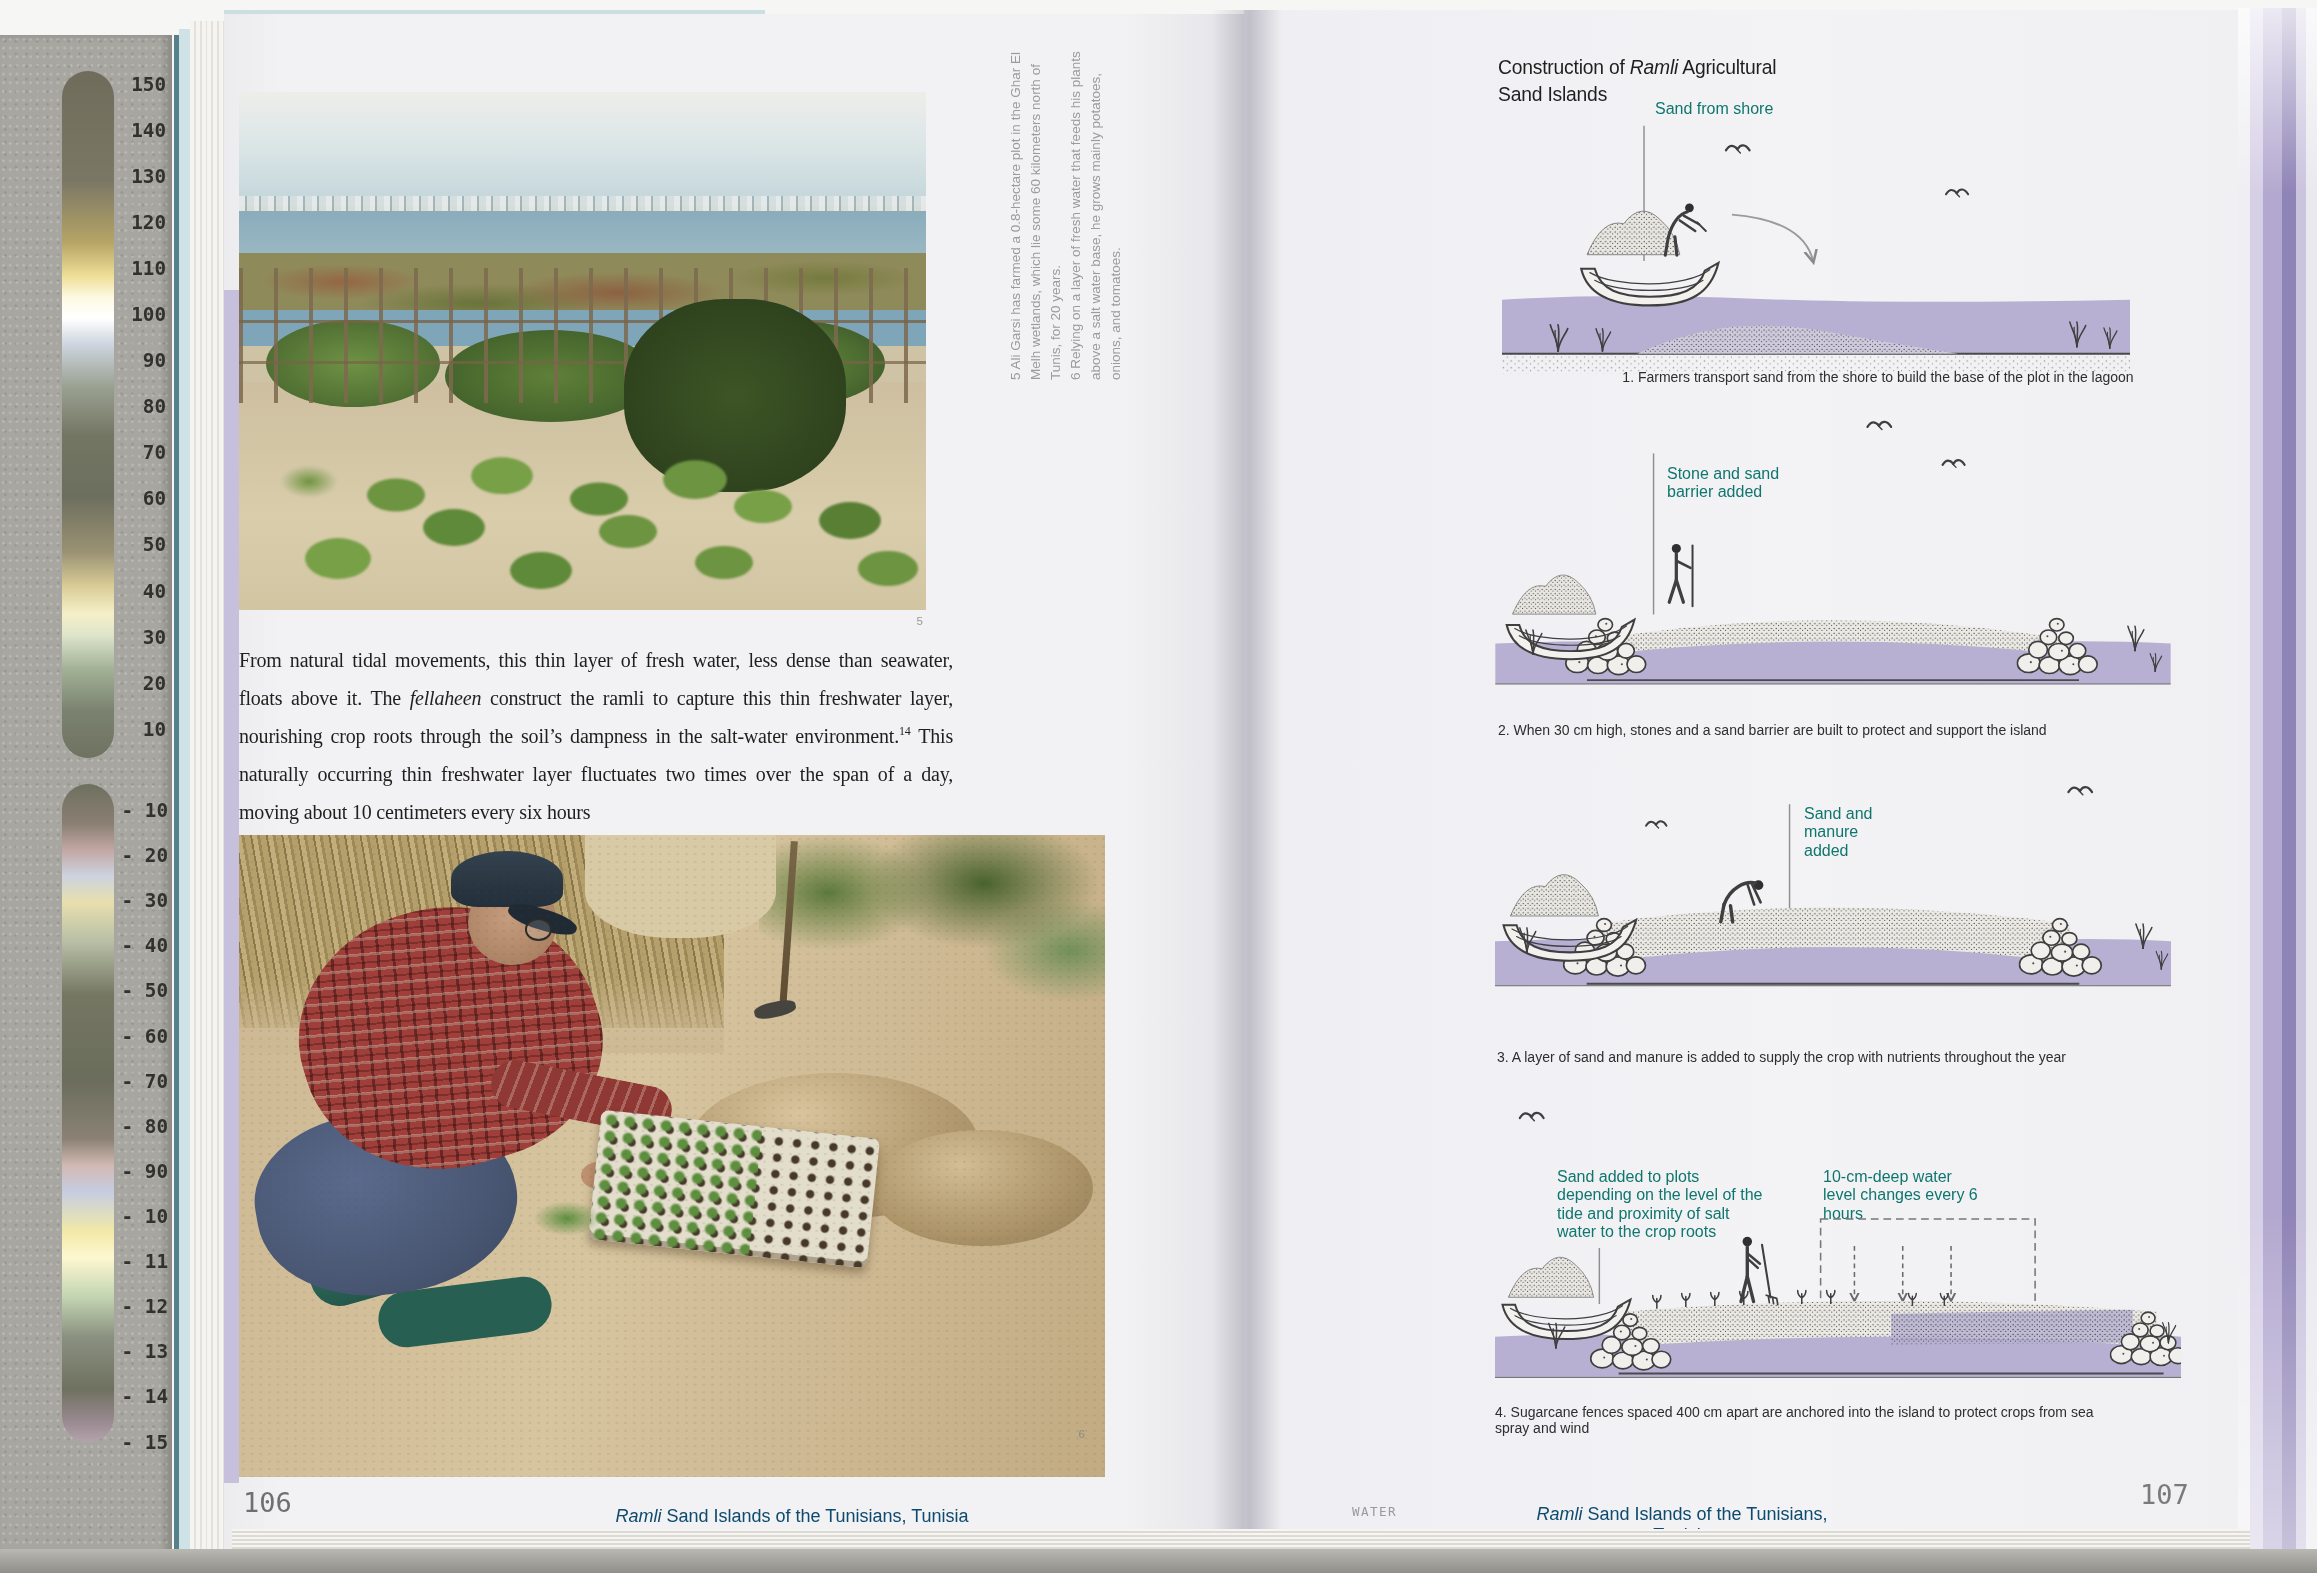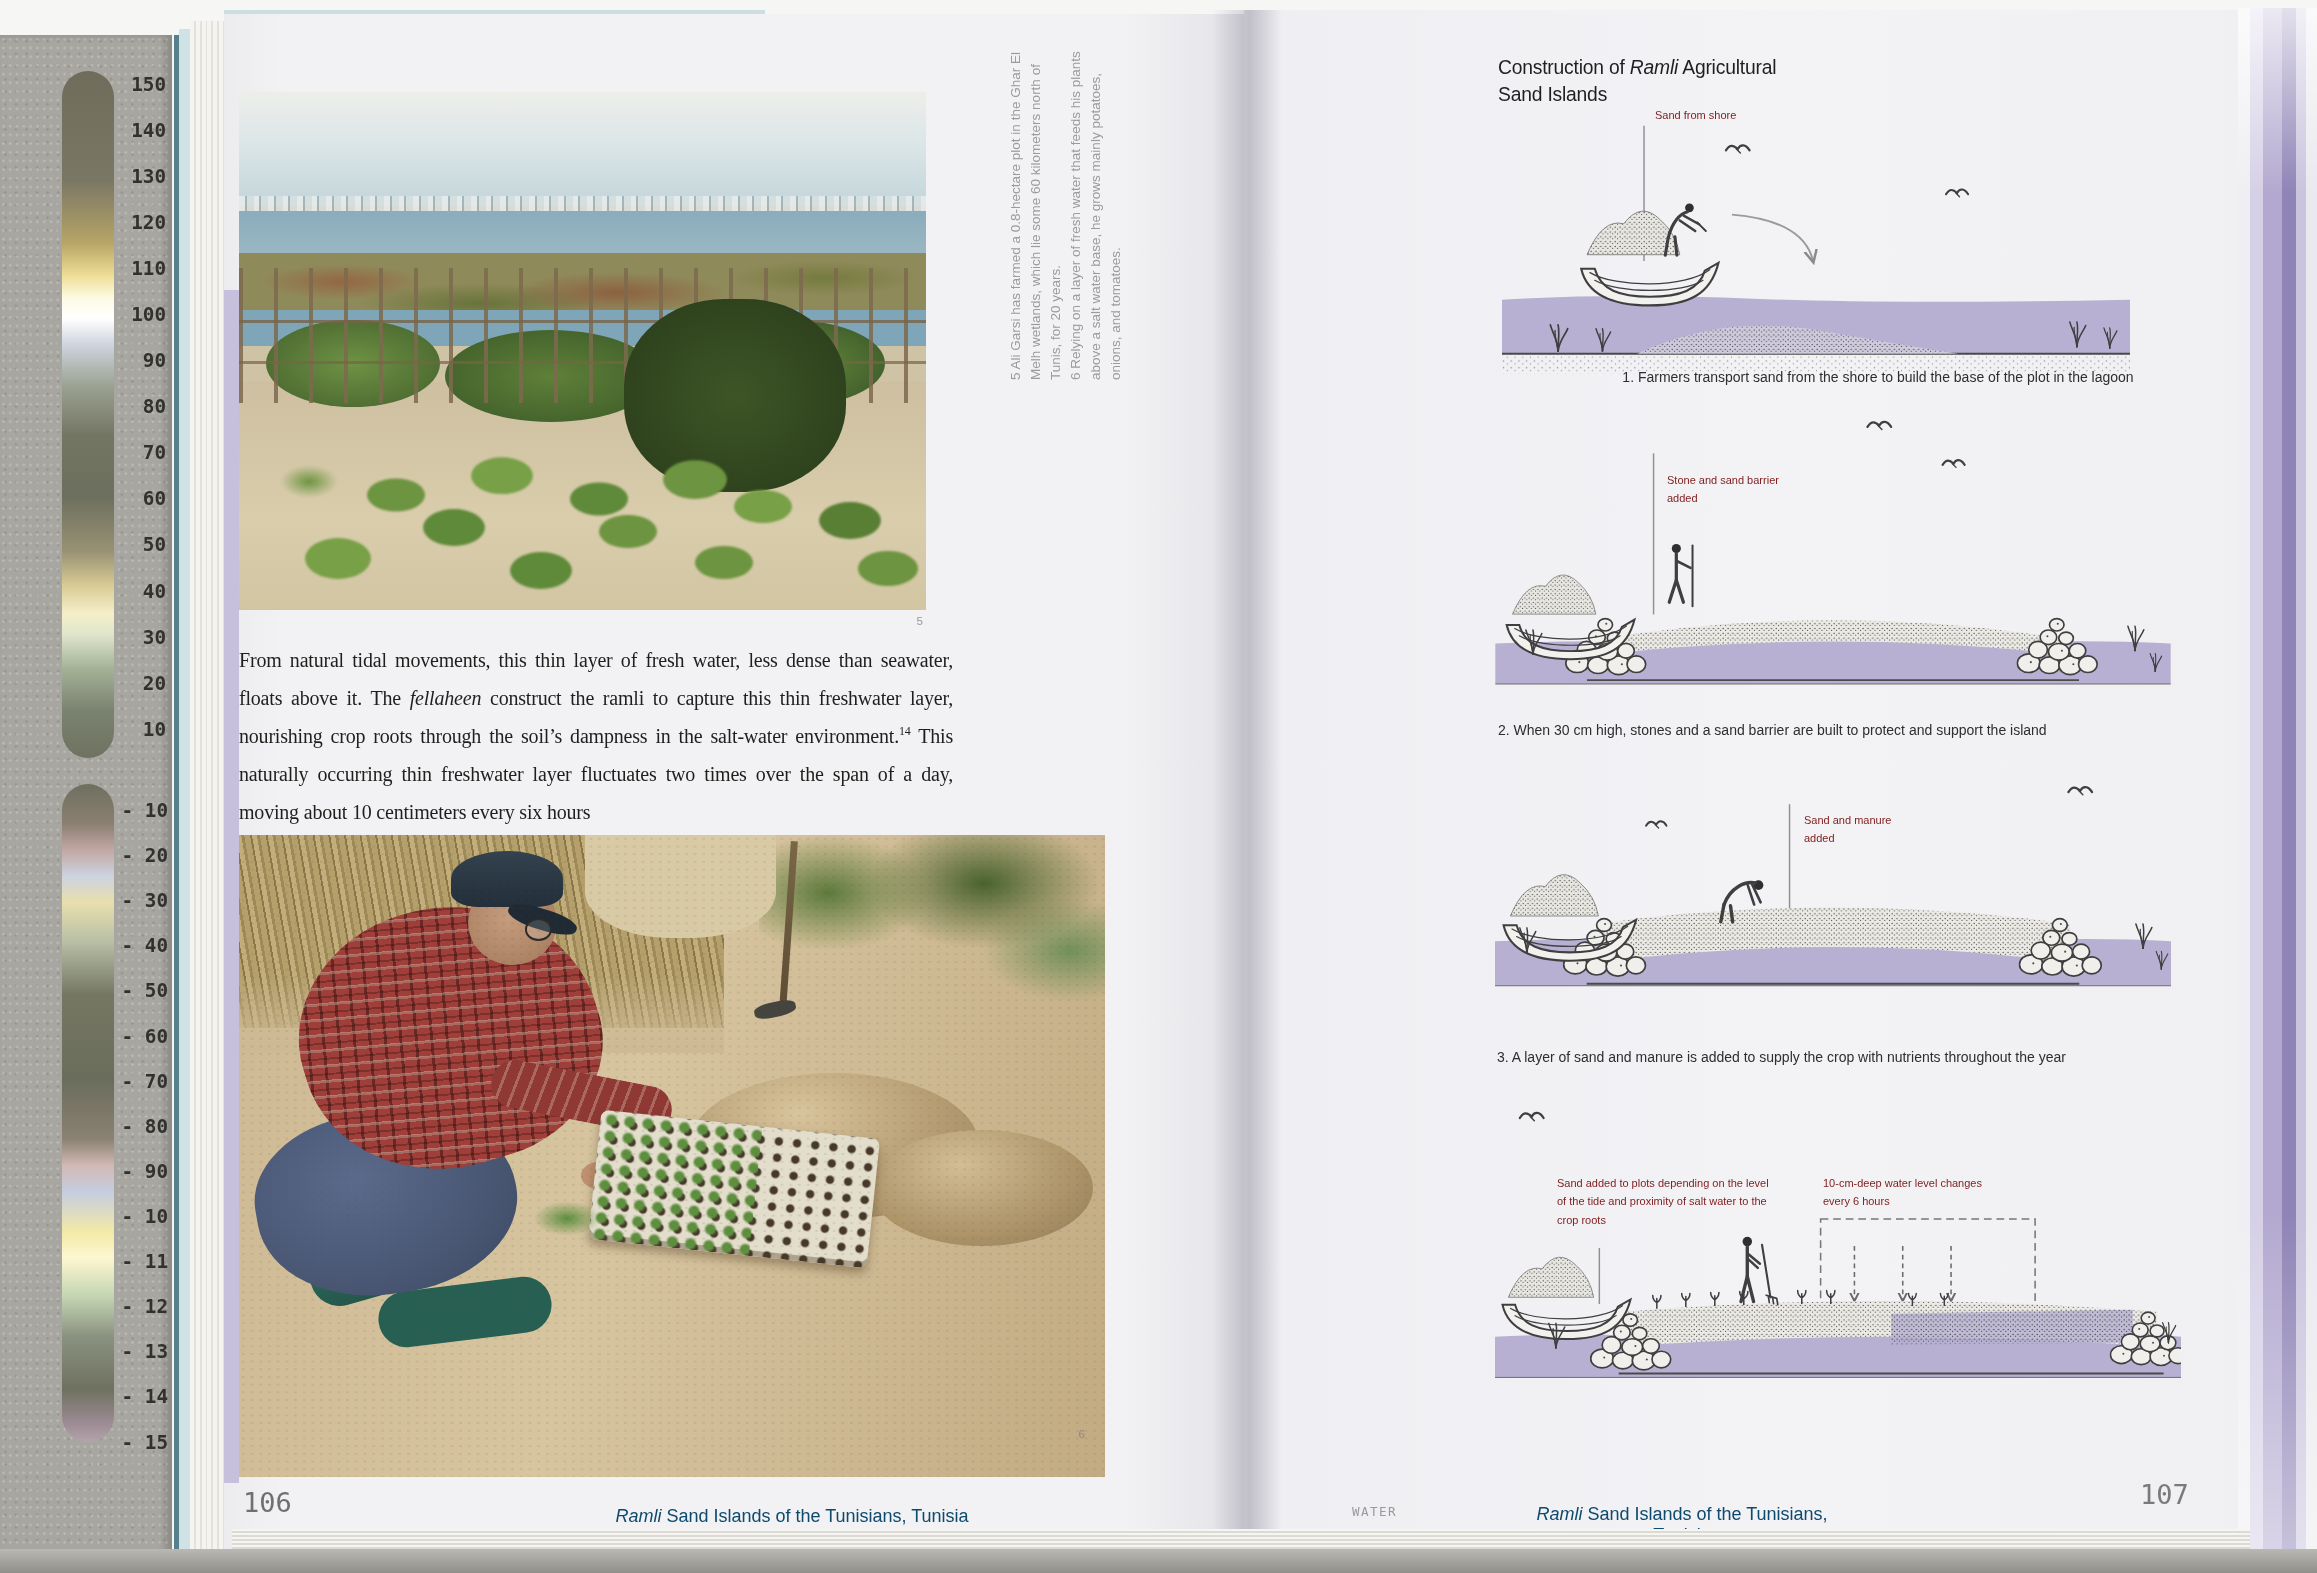--- a/index.html
+++ b/index.html
@@ -161,21 +161,21 @@
   .fr-num{left:2140px;top:1479px;color:#7a7a7a;}
   .footer-title{font-size:18px;color:#0c4a6e;}
   .fl-title{left:541px;top:1506px;width:502px;text-align:center;}
   .fl-brand{left:1049px;top:1588px;font-size:12px;color:#8f8f8f;letter-spacing:0.5px;}
   .fr-section{left:1352px;top:1504px;font-family:"DejaVu Sans Mono",monospace;font-size:12.6px;
     letter-spacing:1.4px;color:#9a9a9a;}
   .fr-title{left:1508px;top:1504px;width:348px;text-align:center;}
 
   
   .rp-title{left:1498px;top:54px;font-size:19.3px;line-height:27px;color:#1f1f1f;letter-spacing:-0.2px;}
-  .dlabel{font-size:11px;line-height:18.3px;color:#7f1d1d;margin-top:6px;}
+  .dlabel{font-size:16px;line-height:18.3px;color:#0f766e;}
   .dcap{font-size:14px;color:#2e2e2e;}
   .d1-label{left:1655px;top:100px;}
   .d1-cap{left:1511px;top:369px;width:734px;text-align:center;}
   .d2-label{left:1667px;top:465px;width:116px;}
   .d2-cap{left:1498px;top:722px;width:734px;}
   .d3-label{left:1804px;top:805px;width:92px;}
   .d3-cap{left:1497px;top:1049px;width:753px;}
   .d4-label-left{left:1557px;top:1168px;width:214px;}
   .d4-label-right{left:1823px;top:1168px;width:159px;}
   .d4-cap{left:1495px;top:1404px;width:618px;}
@@ -480,20 +480,21 @@
     <use href="#sprig" x="310" y="193" width="15" height="17"></use>
     <use href="#sprig" x="340" y="193" width="15" height="17"></use>
     <use href="#sprig" x="425" y="196" width="14" height="16"></use>
     <use href="#sprig" x="458" y="196" width="14" height="16"></use>
     <use href="#boat" x="4" y="194" width="140" height="58"></use>
     <use href="#pile" x="12" y="156" width="92" height="50"></use>
     <use href="#man-rake" x="248" y="140" width="48" height="74"></use>
     <use href="#grass" x="52" y="228" width="22" height="28"></use>
     <use href="#grass" x="688" y="226" width="18" height="26"></use>
   </svg>
+  <div class="abs dcap d4-cap">4. Sugarcane fences spaced 400 cm apart are anchored into the island to protect crops from sea spray and wind</div>
 
   <div class="abs fr-section">WATER</div>
   <div class="abs footer-title fr-title"><i>Ramli</i><span> Sand Islands of the Tunisians, Tunisia</span></div>
   <div class="abs footer-num fr-num">107</div>
 
   <div class="abs gutter"></div>
   <div class="abs right-edge"></div>
   <div class="abs right-edge-light"></div>
   <div class="abs bottom-pages"></div>
   <div class="abs bottom-shadow"></div>

